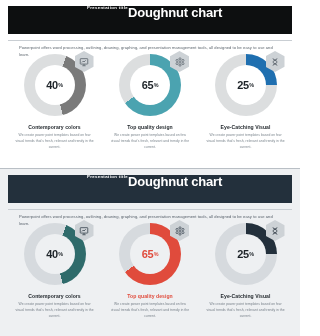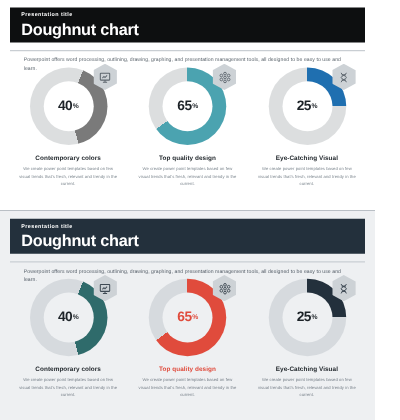--- a/index.html
+++ b/index.html
@@ -12,21 +12,21 @@
   .deck{width:300px;height:336px;position:relative;}
 
   
   .slide{position:relative;width:300px;height:168px;overflow:hidden;}
   .slide.light{background:#ffffff;}
   .slide.dark{background:#eef0f2;}
 
   
   .hdr{
     position:absolute;left:8px;top:6px;right:8px;height:28px;
-    display:flex;flex-direction:column;justify-content:center;
+    display:flex;flex-direction:row;justify-content:center;
     padding-left:9px;box-sizing:border-box;
   }
   .hdr.light-hdr{background:#0d0f10;}
   .hdr.dark-hdr{background:#23303c;}
   .kicker{
     font-size:4.3px;font-weight:bold;color:#ffffff;
     letter-spacing:.35px;line-height:1;margin-bottom:2.5px;
   }
   .htitle{
     font-size:13px;font-weight:bold;color:#ffffff;

